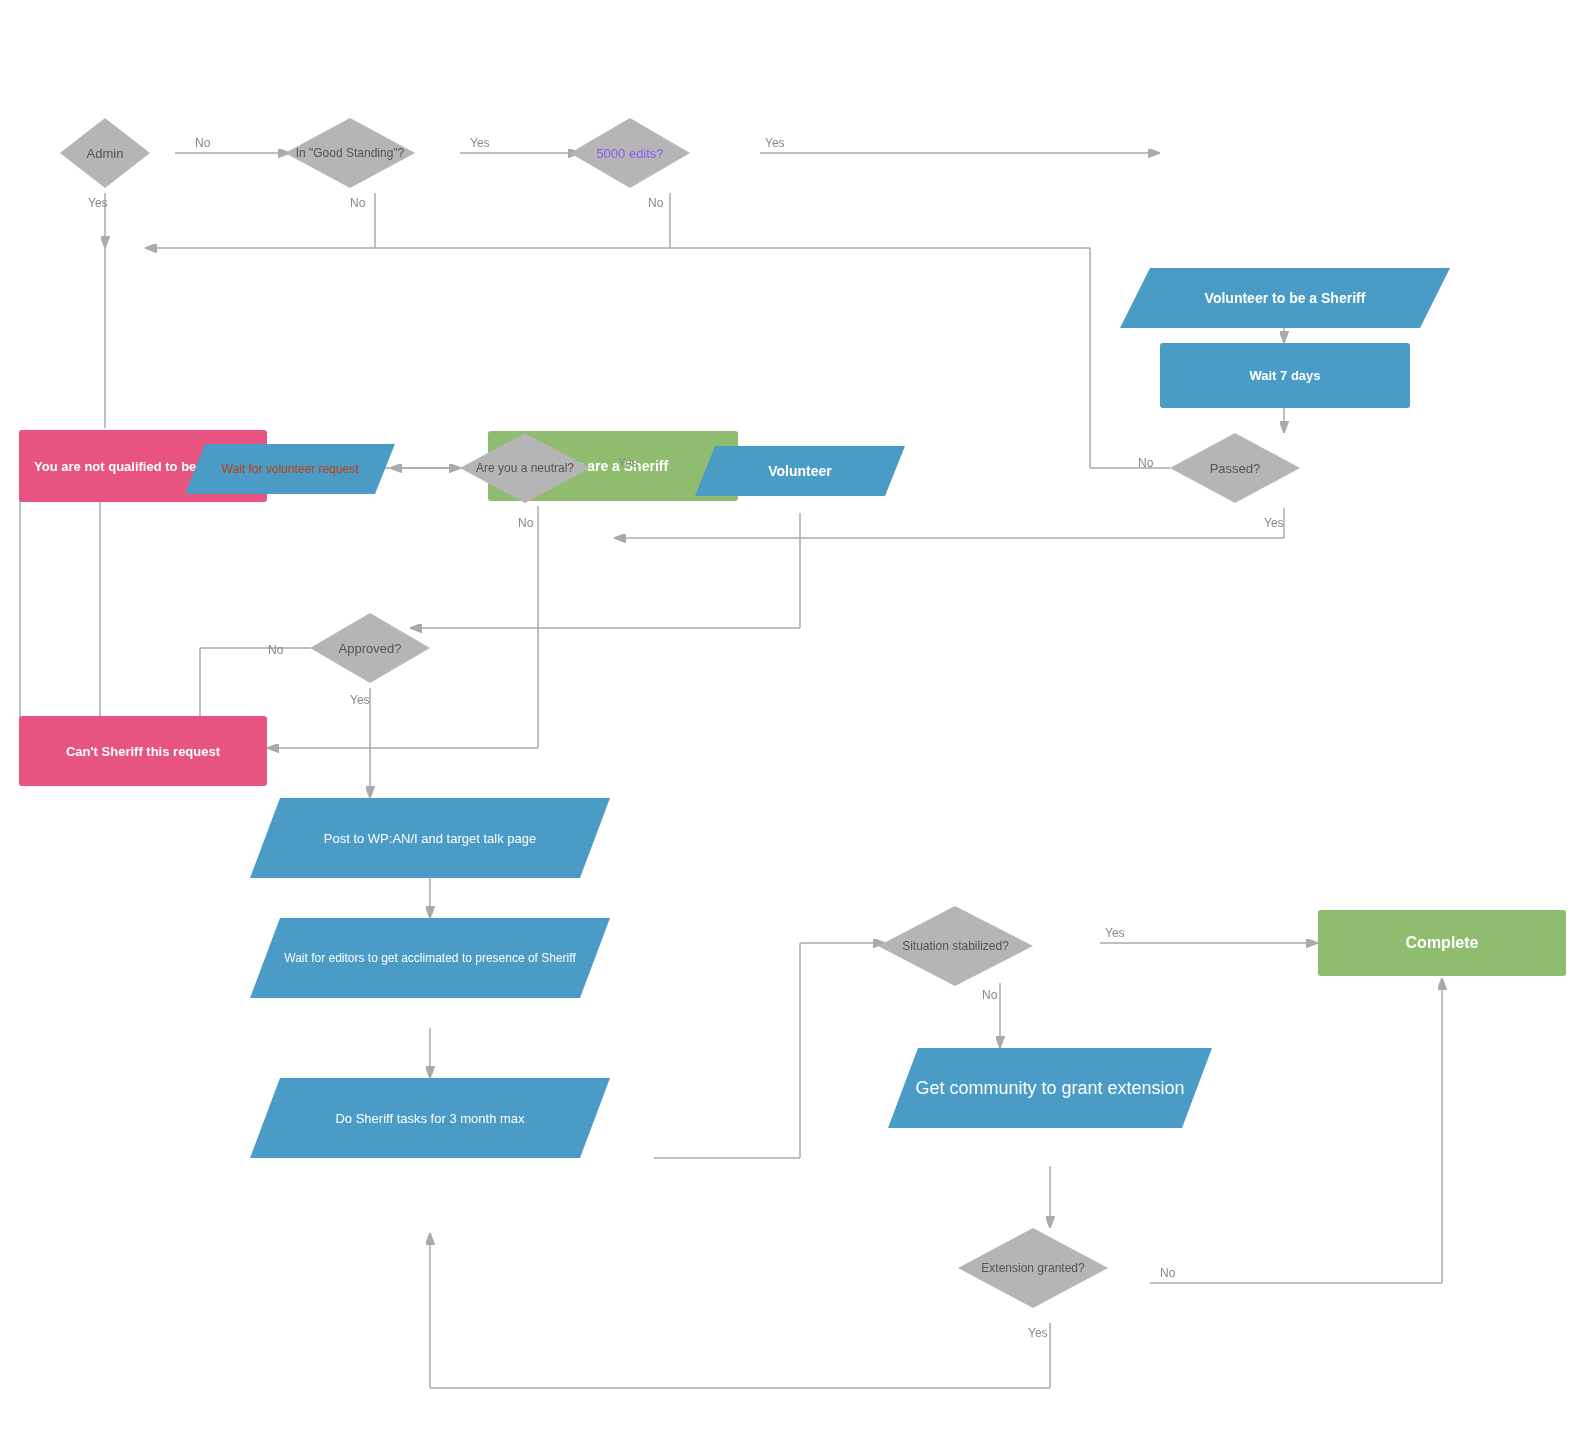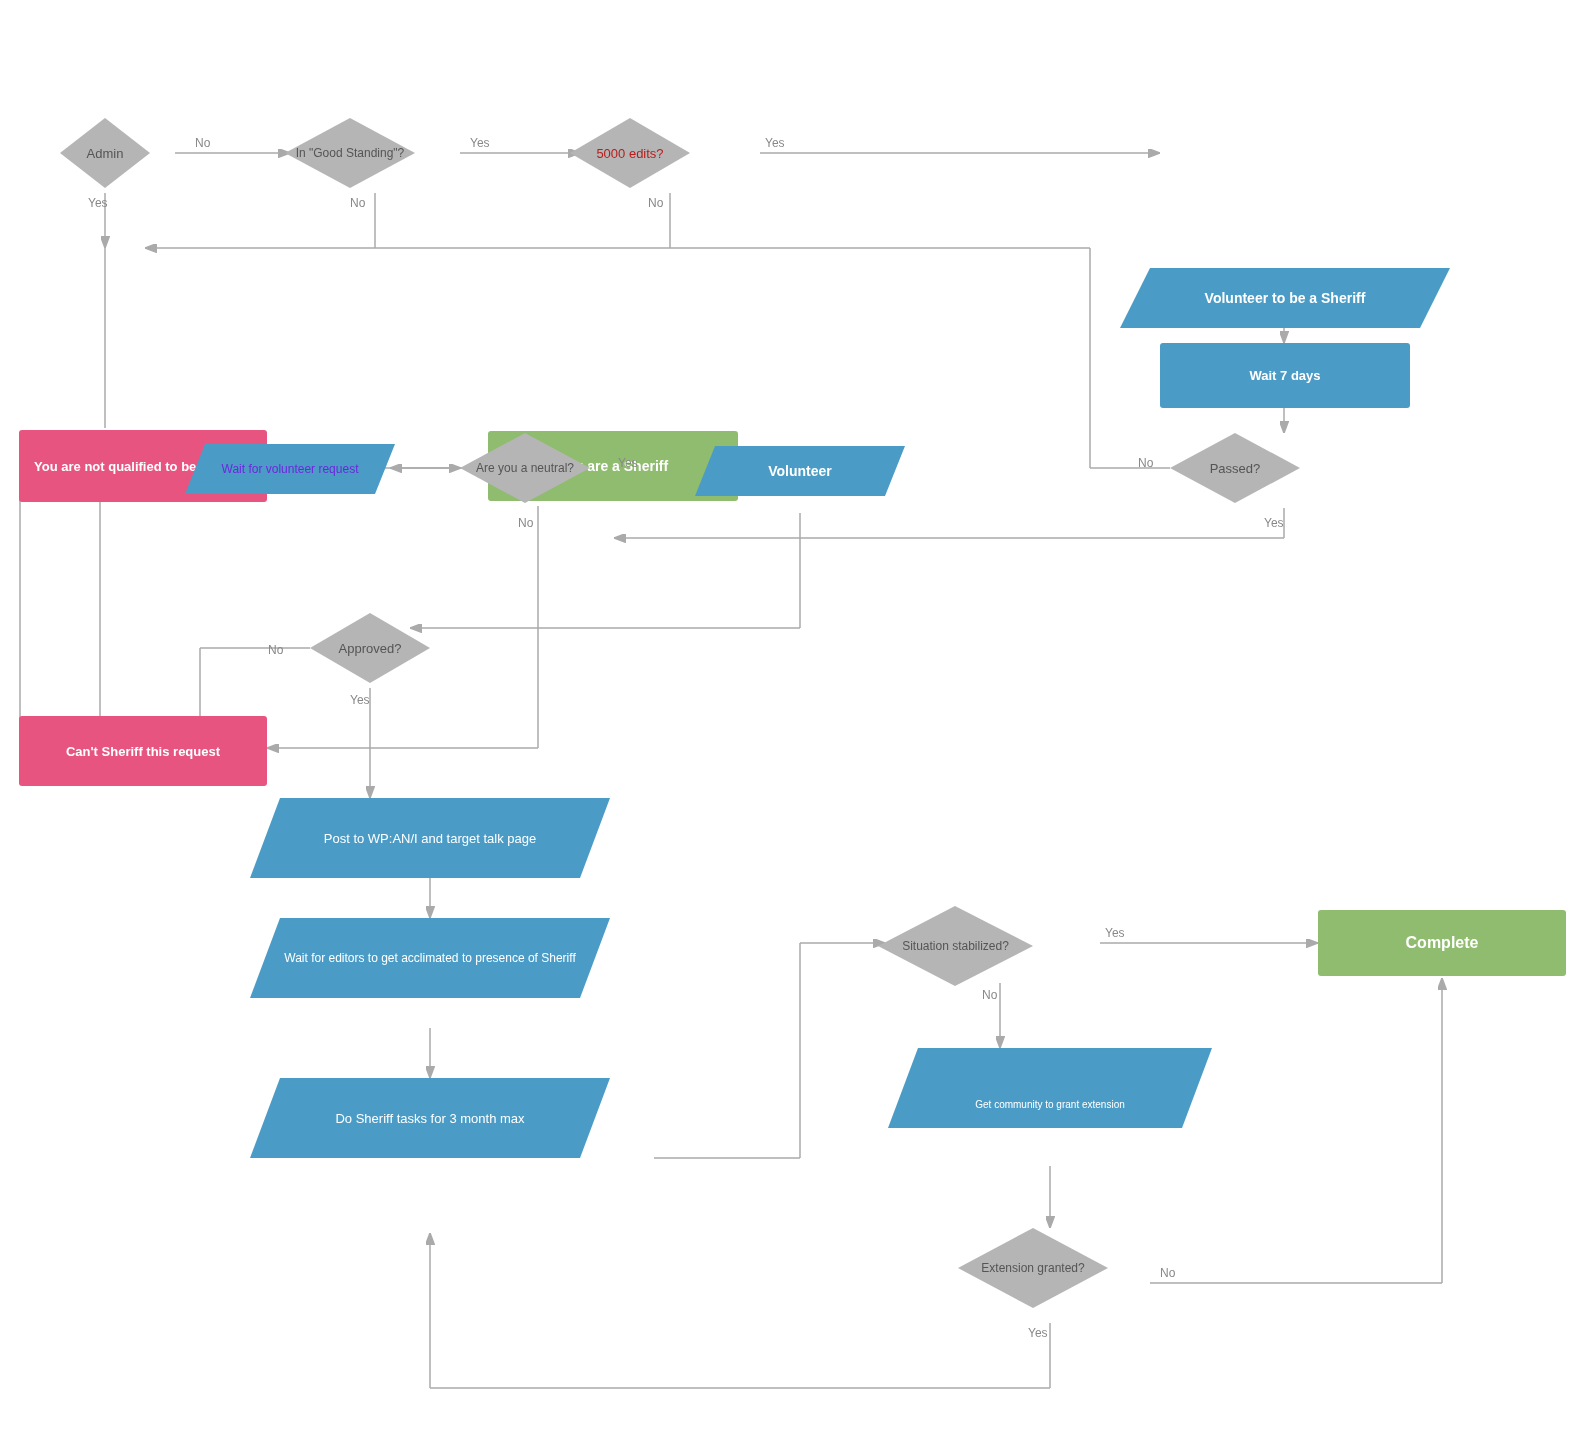--- a/index.html
+++ b/index.html
@@ -171,21 +171,21 @@
     <svg width="130" height="70">
         <polygon points="65,0 130,35 65,70 0,35" fill="#b5b5b5"></polygon>
       </svg>
     <div class="diamond-label" style="position:absolute;top:0;left:0;width:130px;height:70px;font-size:12px;color:#555;">In "Good Standing"?</div>
   </div>
 
   <div style="position:absolute;left:570px;top:70px;width:120px;height:70px;">
     <svg width="120" height="70">
         <polygon points="60,0 120,35 60,70 0,35" fill="#b5b5b5"></polygon>
       </svg>
-    <div class="diamond-label" style="position:absolute;top:0;left:0;width:120px;height:70px;font-size:13px;color:#b91c1c;">5000 edits?</div>
+    <div class="diamond-label" style="position:absolute;top:0;left:0;width:120px;height:70px;font-size:13px;color:#8b5cf6;">5000 edits?</div>
   </div>
 
   <div style="position:absolute;left:1120px;top:220px;width:330px;height:60px;">
     <svg width="330" height="60">
         <polygon points="30,0 330,0 300,60 0,60" fill="#4a9cc7"></polygon>
       </svg>
     <div style="position:absolute;top:0;left:0;width:330px;height:60px;display:flex;align-items:center;justify-content:center;font-size:14px;color:#fff;font-weight:bold;">Volunteer to be a Sheriff</div>
   </div>
 
   <div class="rect rect-blue" style="left:1160px;top:295px;width:250px;height:65px;">Wait 7 days</div>
@@ -199,21 +199,21 @@
 
   <div class="rect rect-pink" style="left:19px;top:382px;width:248px;height:72px;font-size:13px;">You are not qualified
 to be a Sheriff</div>
 
   <div class="rect rect-green" style="left:488px;top:383px;width:250px;height:70px;font-size:14px;">You are a Sheriff</div>
 
   <div style="position:absolute;left:185px;top:396px;width:210px;height:50px;">
     <svg width="210" height="50">
         <polygon points="20,0 210,0 190,50 0,50" fill="#4a9cc7"></polygon>
       </svg>
-    <div style="position:absolute;top:0;left:0;width:210px;height:50px;display:flex;align-items:center;justify-content:center;font-size:12px;color:#6d28d9;">Wait for volunteer request</div>
+    <div style="position:absolute;top:0;left:0;width:210px;height:50px;display:flex;align-items:center;justify-content:center;font-size:12px;color:#c2410c;">Wait for volunteer request</div>
   </div>
 
   <div style="position:absolute;left:695px;top:398px;width:210px;height:50px;">
     <svg width="210" height="50">
         <polygon points="20,0 210,0 190,50 0,50" fill="#4a9cc7"></polygon>
       </svg>
     <div style="position:absolute;top:0;left:0;width:210px;height:50px;display:flex;align-items:center;justify-content:center;font-size:14px;color:#fff;font-weight:bold;">Volunteer</div>
   </div>
 
   <div style="position:absolute;left:460px;top:385px;width:130px;height:70px;">
@@ -264,21 +264,21 @@
       </svg>
     <div class="diamond-label" style="position:absolute;top:0;left:0;width:155px;height:80px;font-size:12px;color:#555;text-align:left;">Situation stabilized?</div>
   </div>
 
   <div class="rect rect-green" style="left:1318px;top:862px;width:248px;height:66px;font-size:16px;">Complete</div>
 
   <div style="position:absolute;left:888px;top:1000px;width:324px;height:80px;">
     <svg width="324" height="80">
         <polygon points="30,0 324,0 294,80 0,80" fill="#4a9cc7"></polygon>
       </svg>
-    <div style="position:absolute;top:16px;left:0;width:324px;height:80px;display:flex;align-items:center;justify-content:center;font-size:10px;color:#fff;text-align:center;">Get community
+    <div style="position:absolute;top:0;left:0;width:324px;height:80px;display:flex;align-items:center;justify-content:center;font-size:18px;color:#fff;text-align:center;">Get community
 to grant extension</div>
   </div>
 
   <div style="position:absolute;left:958px;top:1180px;width:150px;height:80px;">
     <svg width="150" height="80">
         <polygon points="75,0 150,40 75,80 0,40" fill="#b5b5b5"></polygon>
       </svg>
     <div class="diamond-label" style="position:absolute;top:0;left:0;width:150px;height:80px;font-size:12px;color:#555;text-align:center;">Extension
 granted?</div>
   </div>

